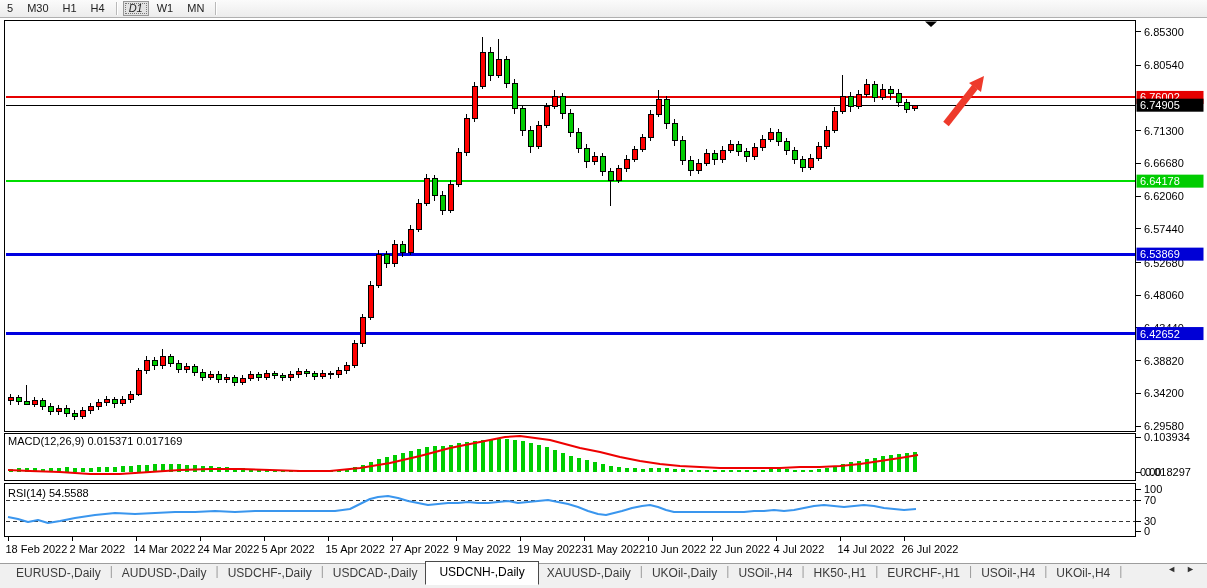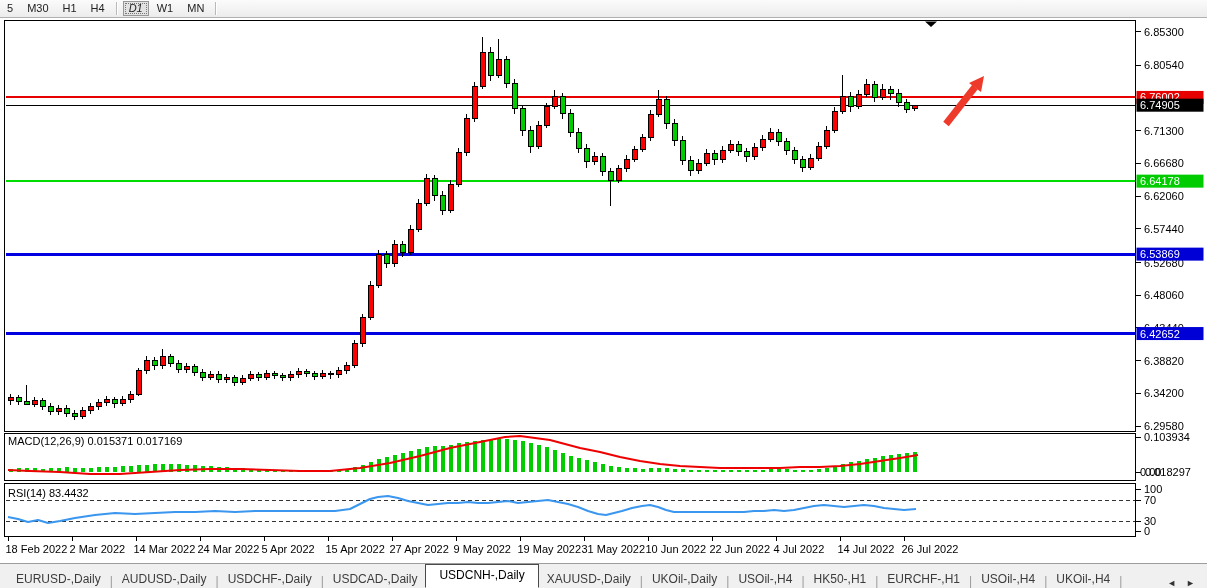--- a/index.html
+++ b/index.html
@@ -19,21 +19,21 @@
 
   .chart-title{position:absolute;left:12px;top:23px;font-size:11px;color:#000;z-index:3;white-space:nowrap;}
   .chart-title .tri{font-size:8px;margin-right:5px;vertical-align:1px;}
   .chart-title .ohlc{margin-left:8px;}
   .panel-label{position:absolute;font-size:11px;color:#000;z-index:3;white-space:nowrap;}
   #macd-label{left:8px;top:435px;}
   #rsi-label{left:8px;top:487px;}
 
   
   .tabbar{position:absolute;left:0;bottom:0;width:100%;height:25px;background:#f0f0f0;
-    border-top:1px solid #9d9d9d;display:flex;align-items:flex-end;font-size:12px;color:#3c3c3c;
+    border-top:1px solid #9d9d9d;display:flex;align-items:flex-start;font-size:12px;color:#3c3c3c;
     z-index:4;padding-left:8px;box-sizing:border-box;}
   .tab{padding:2px 8px;white-space:nowrap;cursor:default;}
   .tab.active{background:#fff;border:1px solid #4a4a4a;border-bottom:1px solid #fff;
     padding:3px 13px 5px;margin-top:-3px;color:#000;}
   .tab-sep{color:#9a9a9a;margin:0 1px;}
   .tab-scroll{margin-left:auto;display:flex;gap:10px;padding-right:12px;color:#333;font-size:9px;align-items:center;}
   .tab-scroll span{cursor:default;}
 </style>
 </head>
 <body>
@@ -485,21 +485,21 @@
         <line x1="776.5" y1="536.5" x2="776.5" y2="541" stroke="#000" shape-rendering="crispEdges"></line>
         <text x="773.5" y="553" fill="#000" font-size="11" font-family="&quot;Liberation Sans&quot;,sans-serif">4 Jul 2022</text>
         <line x1="840.5" y1="536.5" x2="840.5" y2="541" stroke="#000" shape-rendering="crispEdges"></line>
         <text x="837.5" y="553" fill="#000" font-size="11" font-family="&quot;Liberation Sans&quot;,sans-serif">14 Jul 2022</text>
         <line x1="904.5" y1="536.5" x2="904.5" y2="541" stroke="#000" shape-rendering="crispEdges"></line>
         <text x="901.5" y="553" fill="#000" font-size="11" font-family="&quot;Liberation Sans&quot;,sans-serif">26 Jul 2022</text>
       </svg>
 
 
     <div class="panel-label" id="macd-label">MACD(12,26,9) 0.015371 0.017169</div>
-    <div class="panel-label" id="rsi-label">RSI(14) 83.4432</div>
+    <div class="panel-label" id="rsi-label">RSI(14) 54.5588</div>
   </div>
 
   <div class="tabbar" id="tabbar">
       <div class="tab">EURUSD-,Daily</div>
       <span class="tab-sep">|</span>
       <div class="tab">AUDUSD-,Daily</div>
       <span class="tab-sep">|</span>
       <div class="tab">USDCHF-,Daily</div>
       <span class="tab-sep">|</span>
       <div class="tab">USDCAD-,Daily</div>

